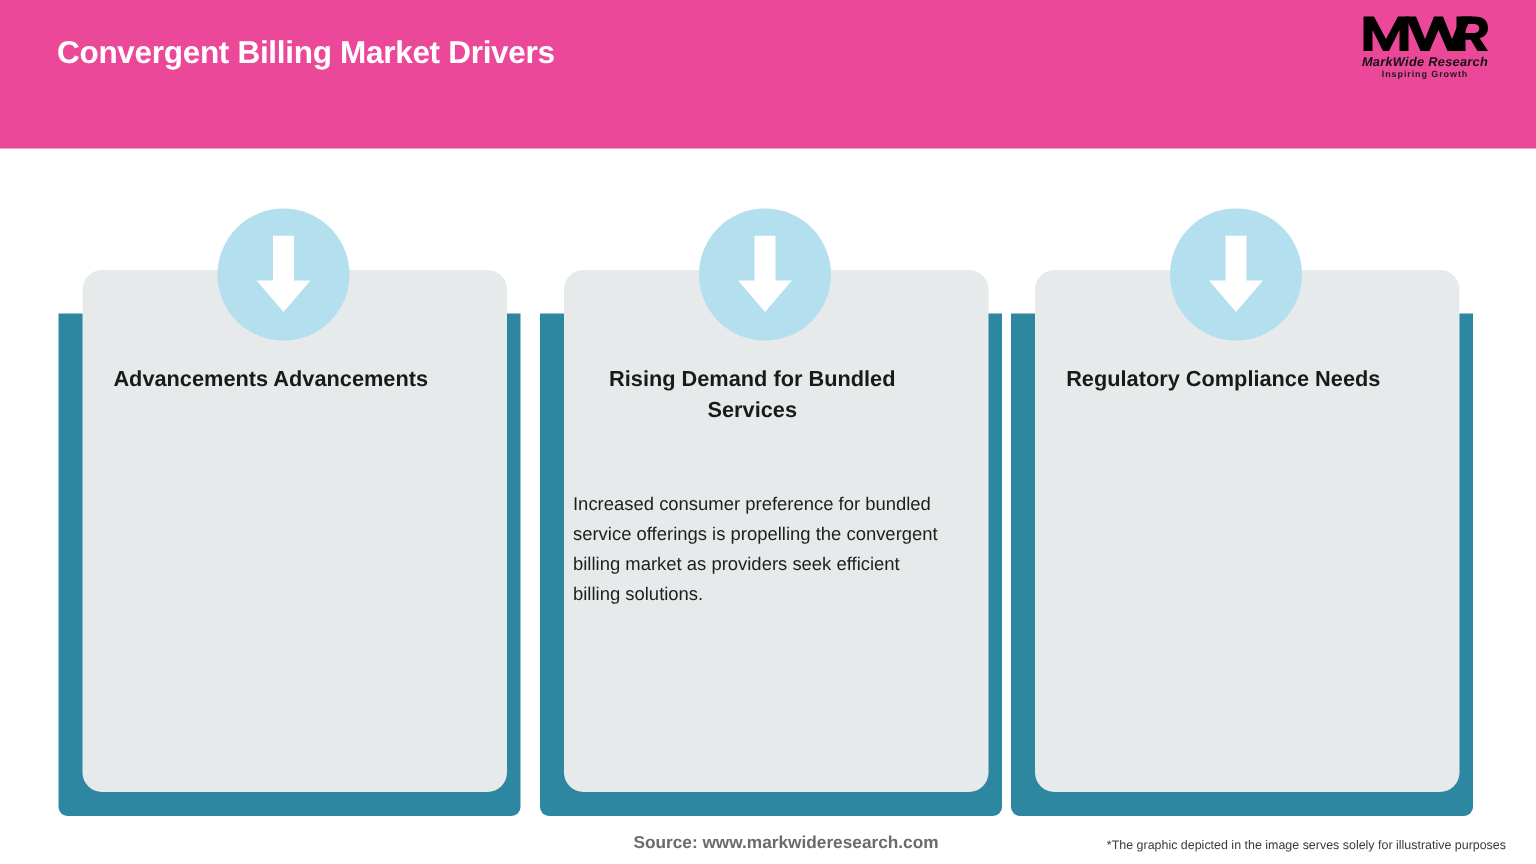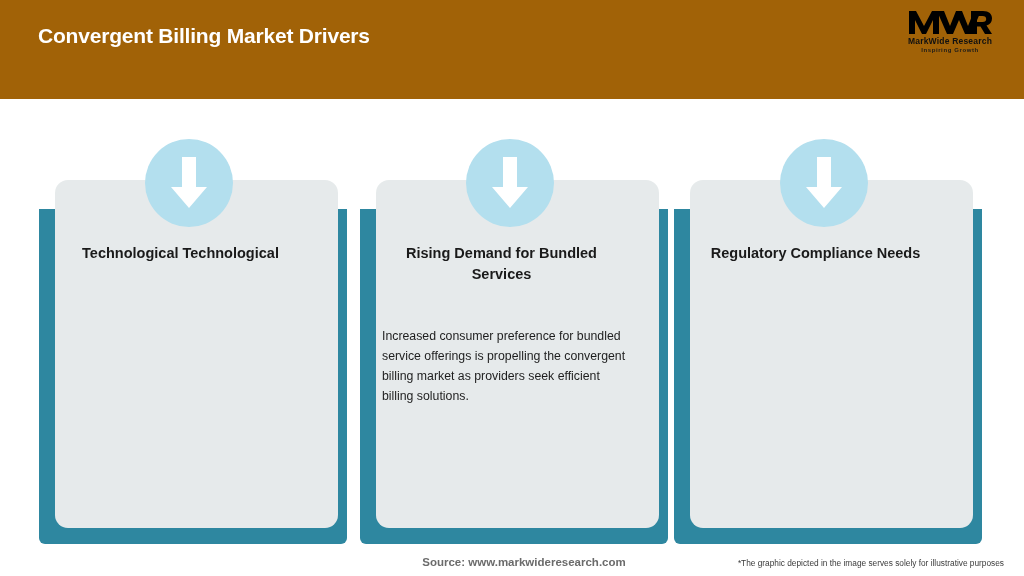--- a/index.html
+++ b/index.html
@@ -15,21 +15,21 @@
     position: relative;
   }
 
   
   .header {
     position: absolute;
     left: 0;
     top: 0;
     width: 1024px;
     height: 99px;
-    background: #a16207;
+    background: #ec4899;
   }
   .header-title {
     position: absolute;
     left: 38px;
     top: 24px;
     font-size: 21px;
     font-weight: bold;
     color: #ffffff;
     letter-spacing: -0.2px;
   }
@@ -48,20 +48,21 @@
     margin: 0 auto;
     height: 26px;
   }
   .logo-name {
     display: block;
     font-size: 8.5px;
     font-weight: bold;
     color: #111111;
     letter-spacing: 0.2px;
     margin-top: 1px;
+    font-style: italic;
   }
   .logo-tag {
     display: block;
     font-size: 6px;
     font-weight: bold;
     color: #1b1b1b;
     letter-spacing: 0.6px;
     margin-top: 1px;
   }
 
@@ -185,21 +186,21 @@
 <div class="cards">
 
   <div class="card-wrap c0">
     <div class="bracket"></div>
     <div class="card"></div>
     <div class="icon-circle">
       <svg class="arrow-svg" width="40" height="52" viewBox="0 0 40 52">
         <path d="M13 0 L27 0 L27 30 L38 30 L20 51 L2 30 L13 30 Z" fill="#ffffff"></path>
       </svg>
     </div>
-    <div class="card-title">Technological Technological</div>
+    <div class="card-title">Advancements Advancements</div>
   </div>
 
   <div class="card-wrap c1">
     <div class="bracket"></div>
     <div class="card"></div>
     <div class="icon-circle">
       <svg class="arrow-svg" width="40" height="52" viewBox="0 0 40 52">
         <path d="M13 0 L27 0 L27 30 L38 30 L20 51 L2 30 L13 30 Z" fill="#ffffff"></path>
       </svg>
     </div>

